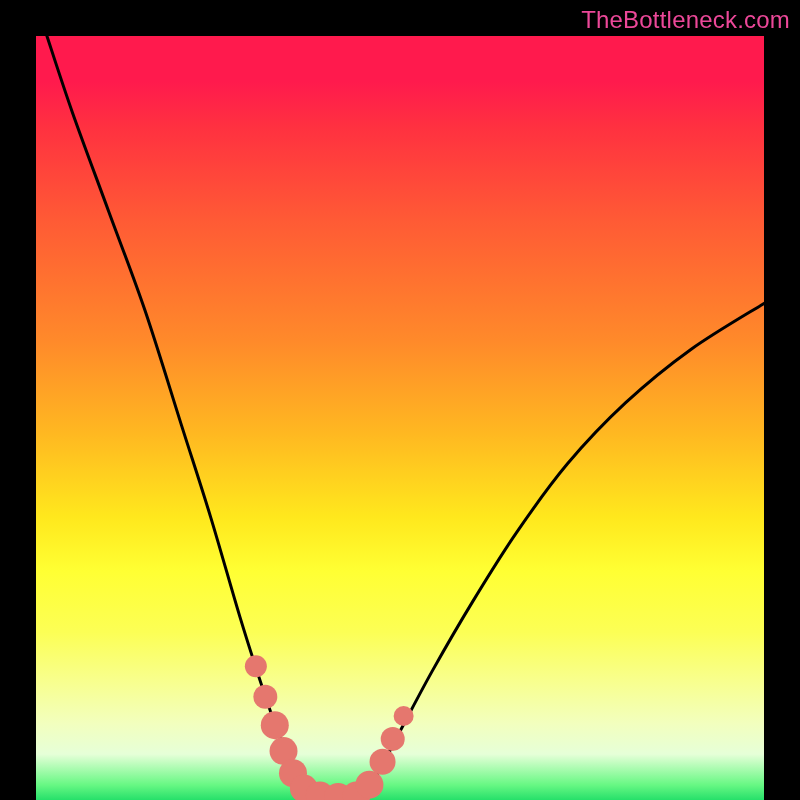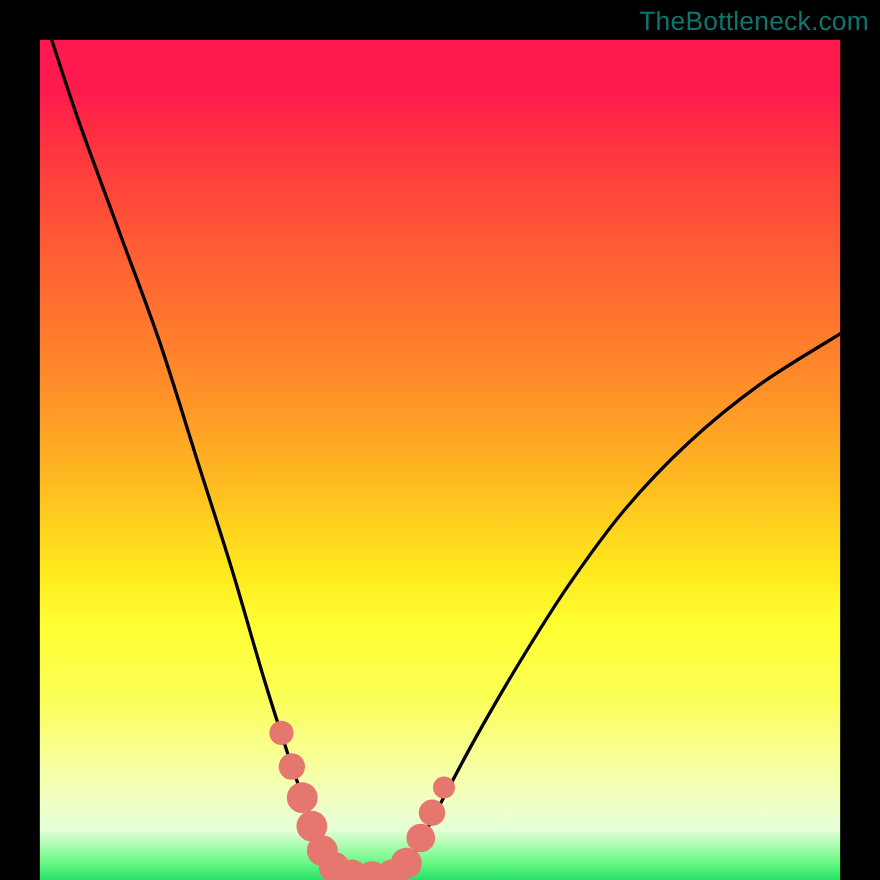--- a/index.html
+++ b/index.html
@@ -37,21 +37,21 @@
       #f2ffbe 90%,
       #e6ffd8 94%,
       #68f884 98%,
       #26e06a 100%
     );
   }
   .watermark {
     position: absolute;
     top: 6px;
     right: 10px;
-    color: #0f766e;
+    color: #ec4899;
     font-size: 24px;
     letter-spacing: 0.2px;
     user-select: none;
   }
   svg.curve {
     position: absolute;
     inset: 0;
   }
 </style>
 </head>

